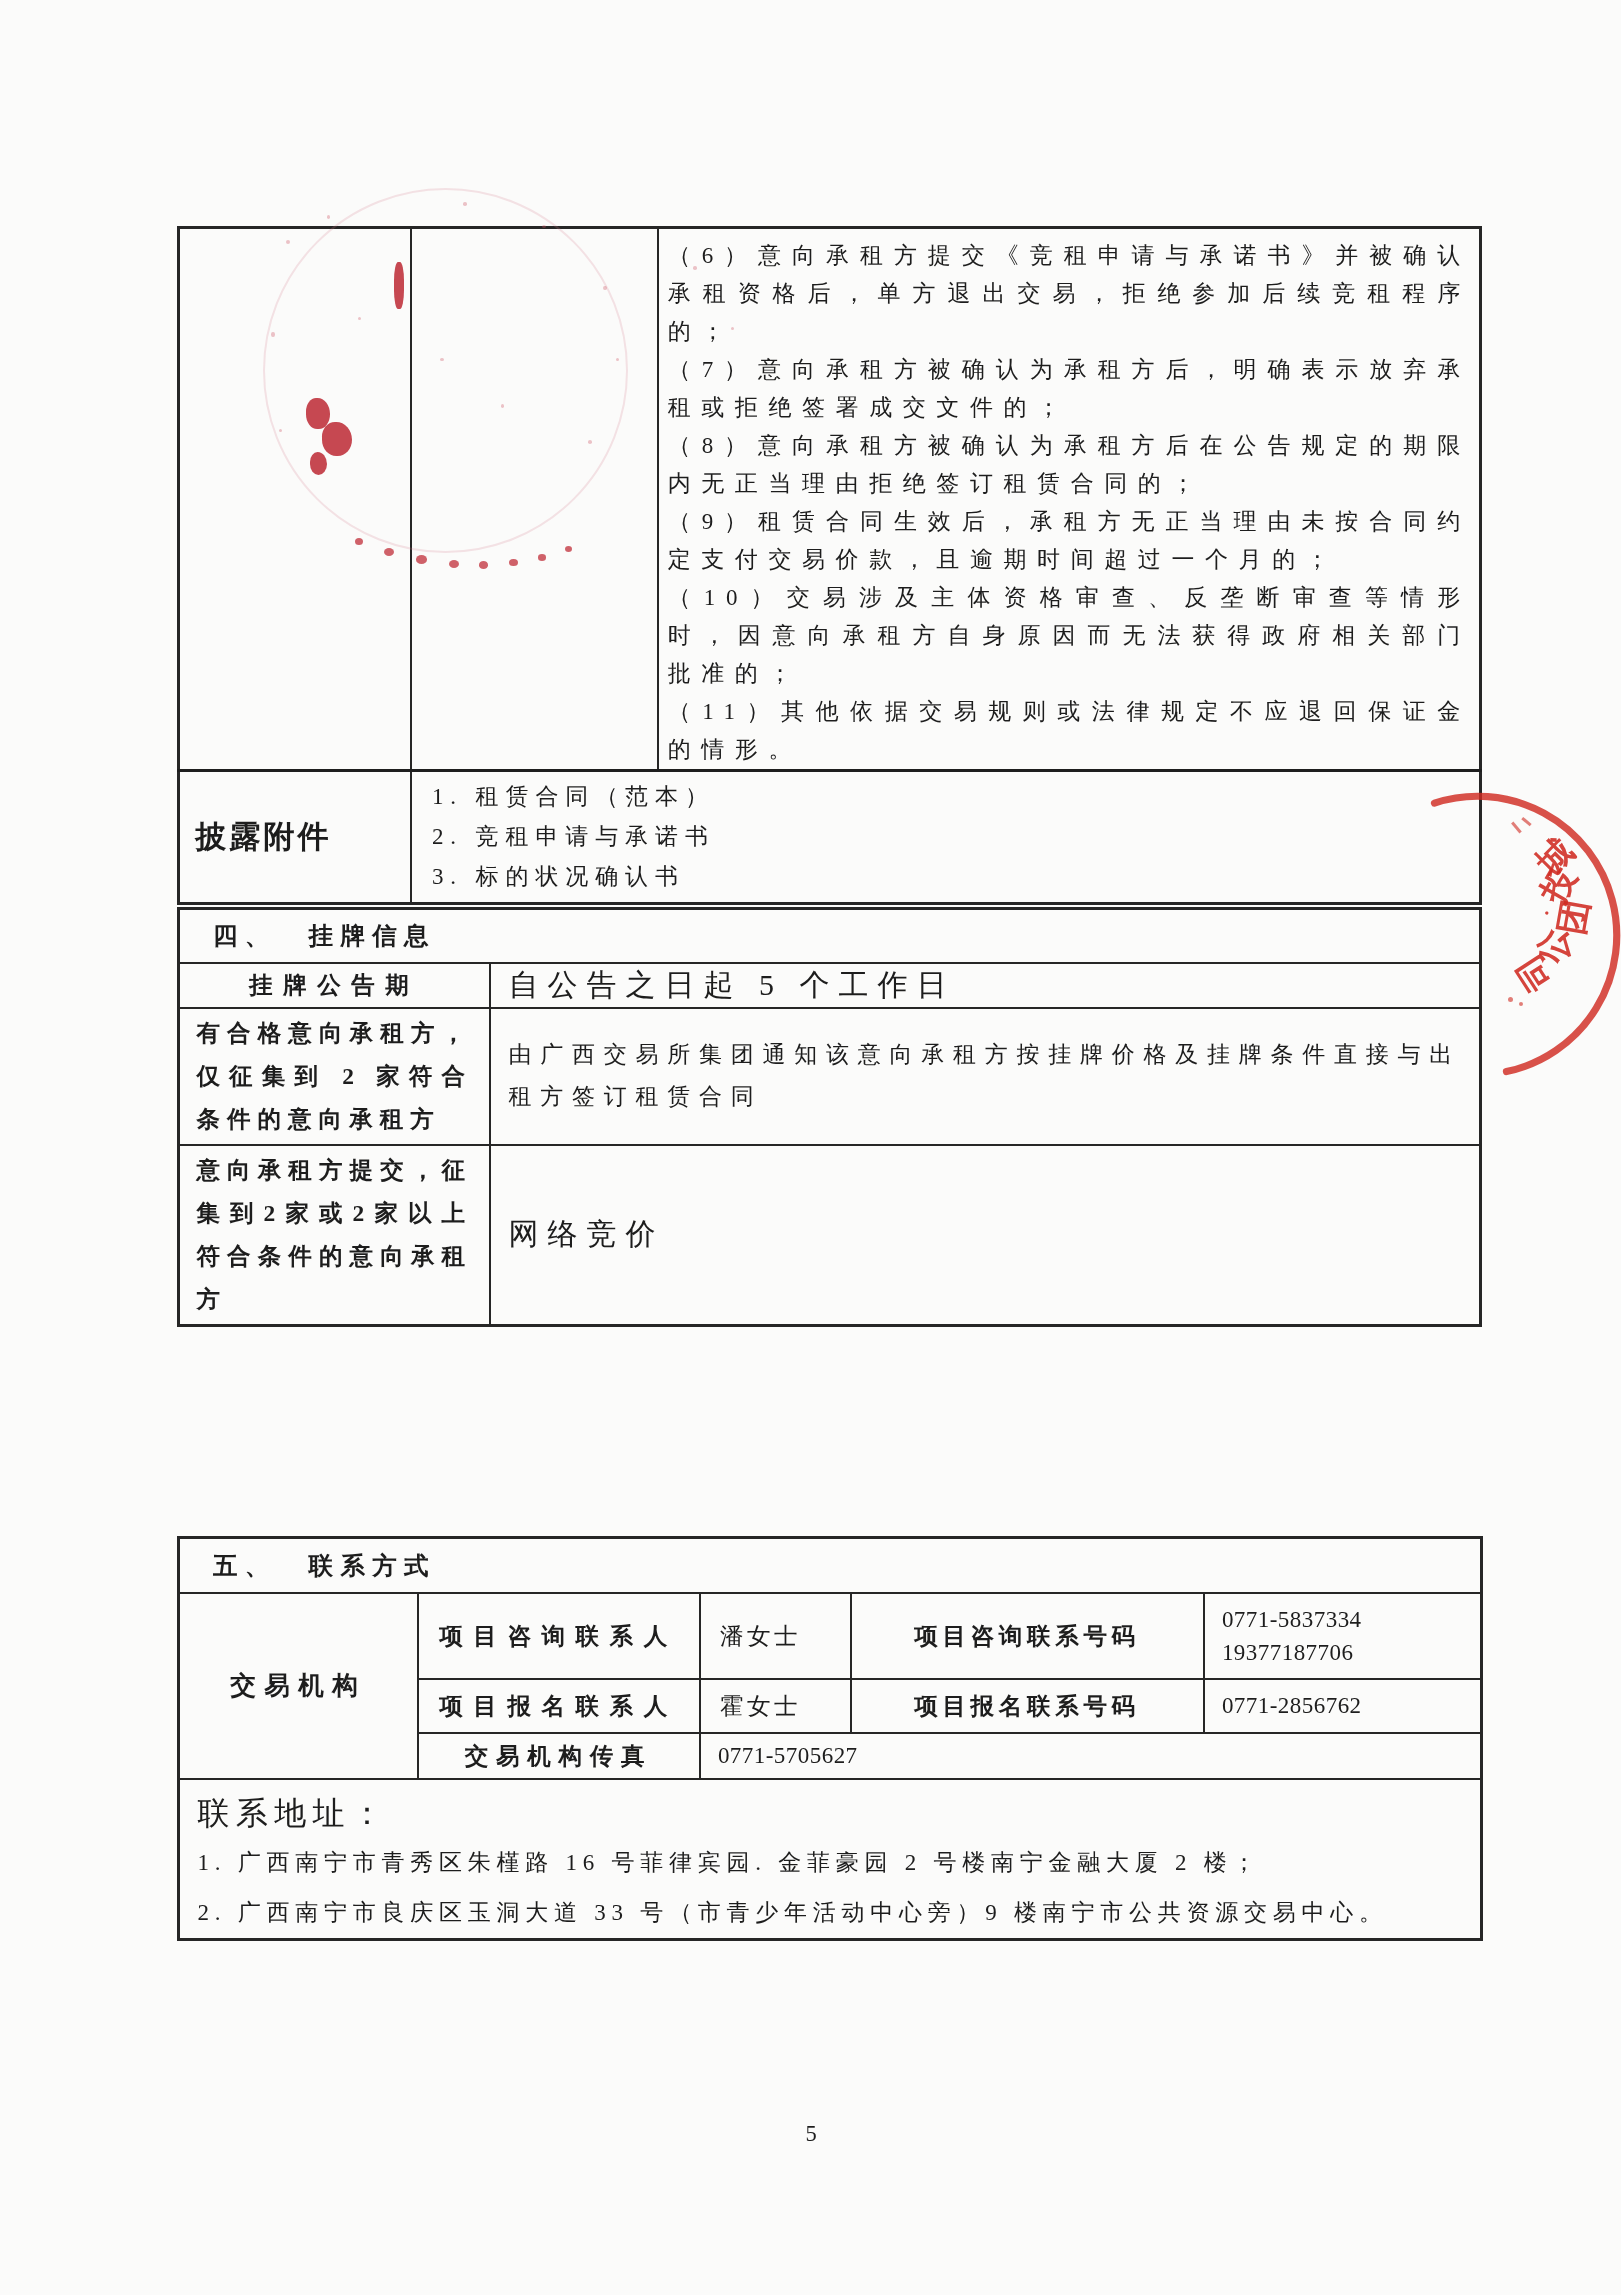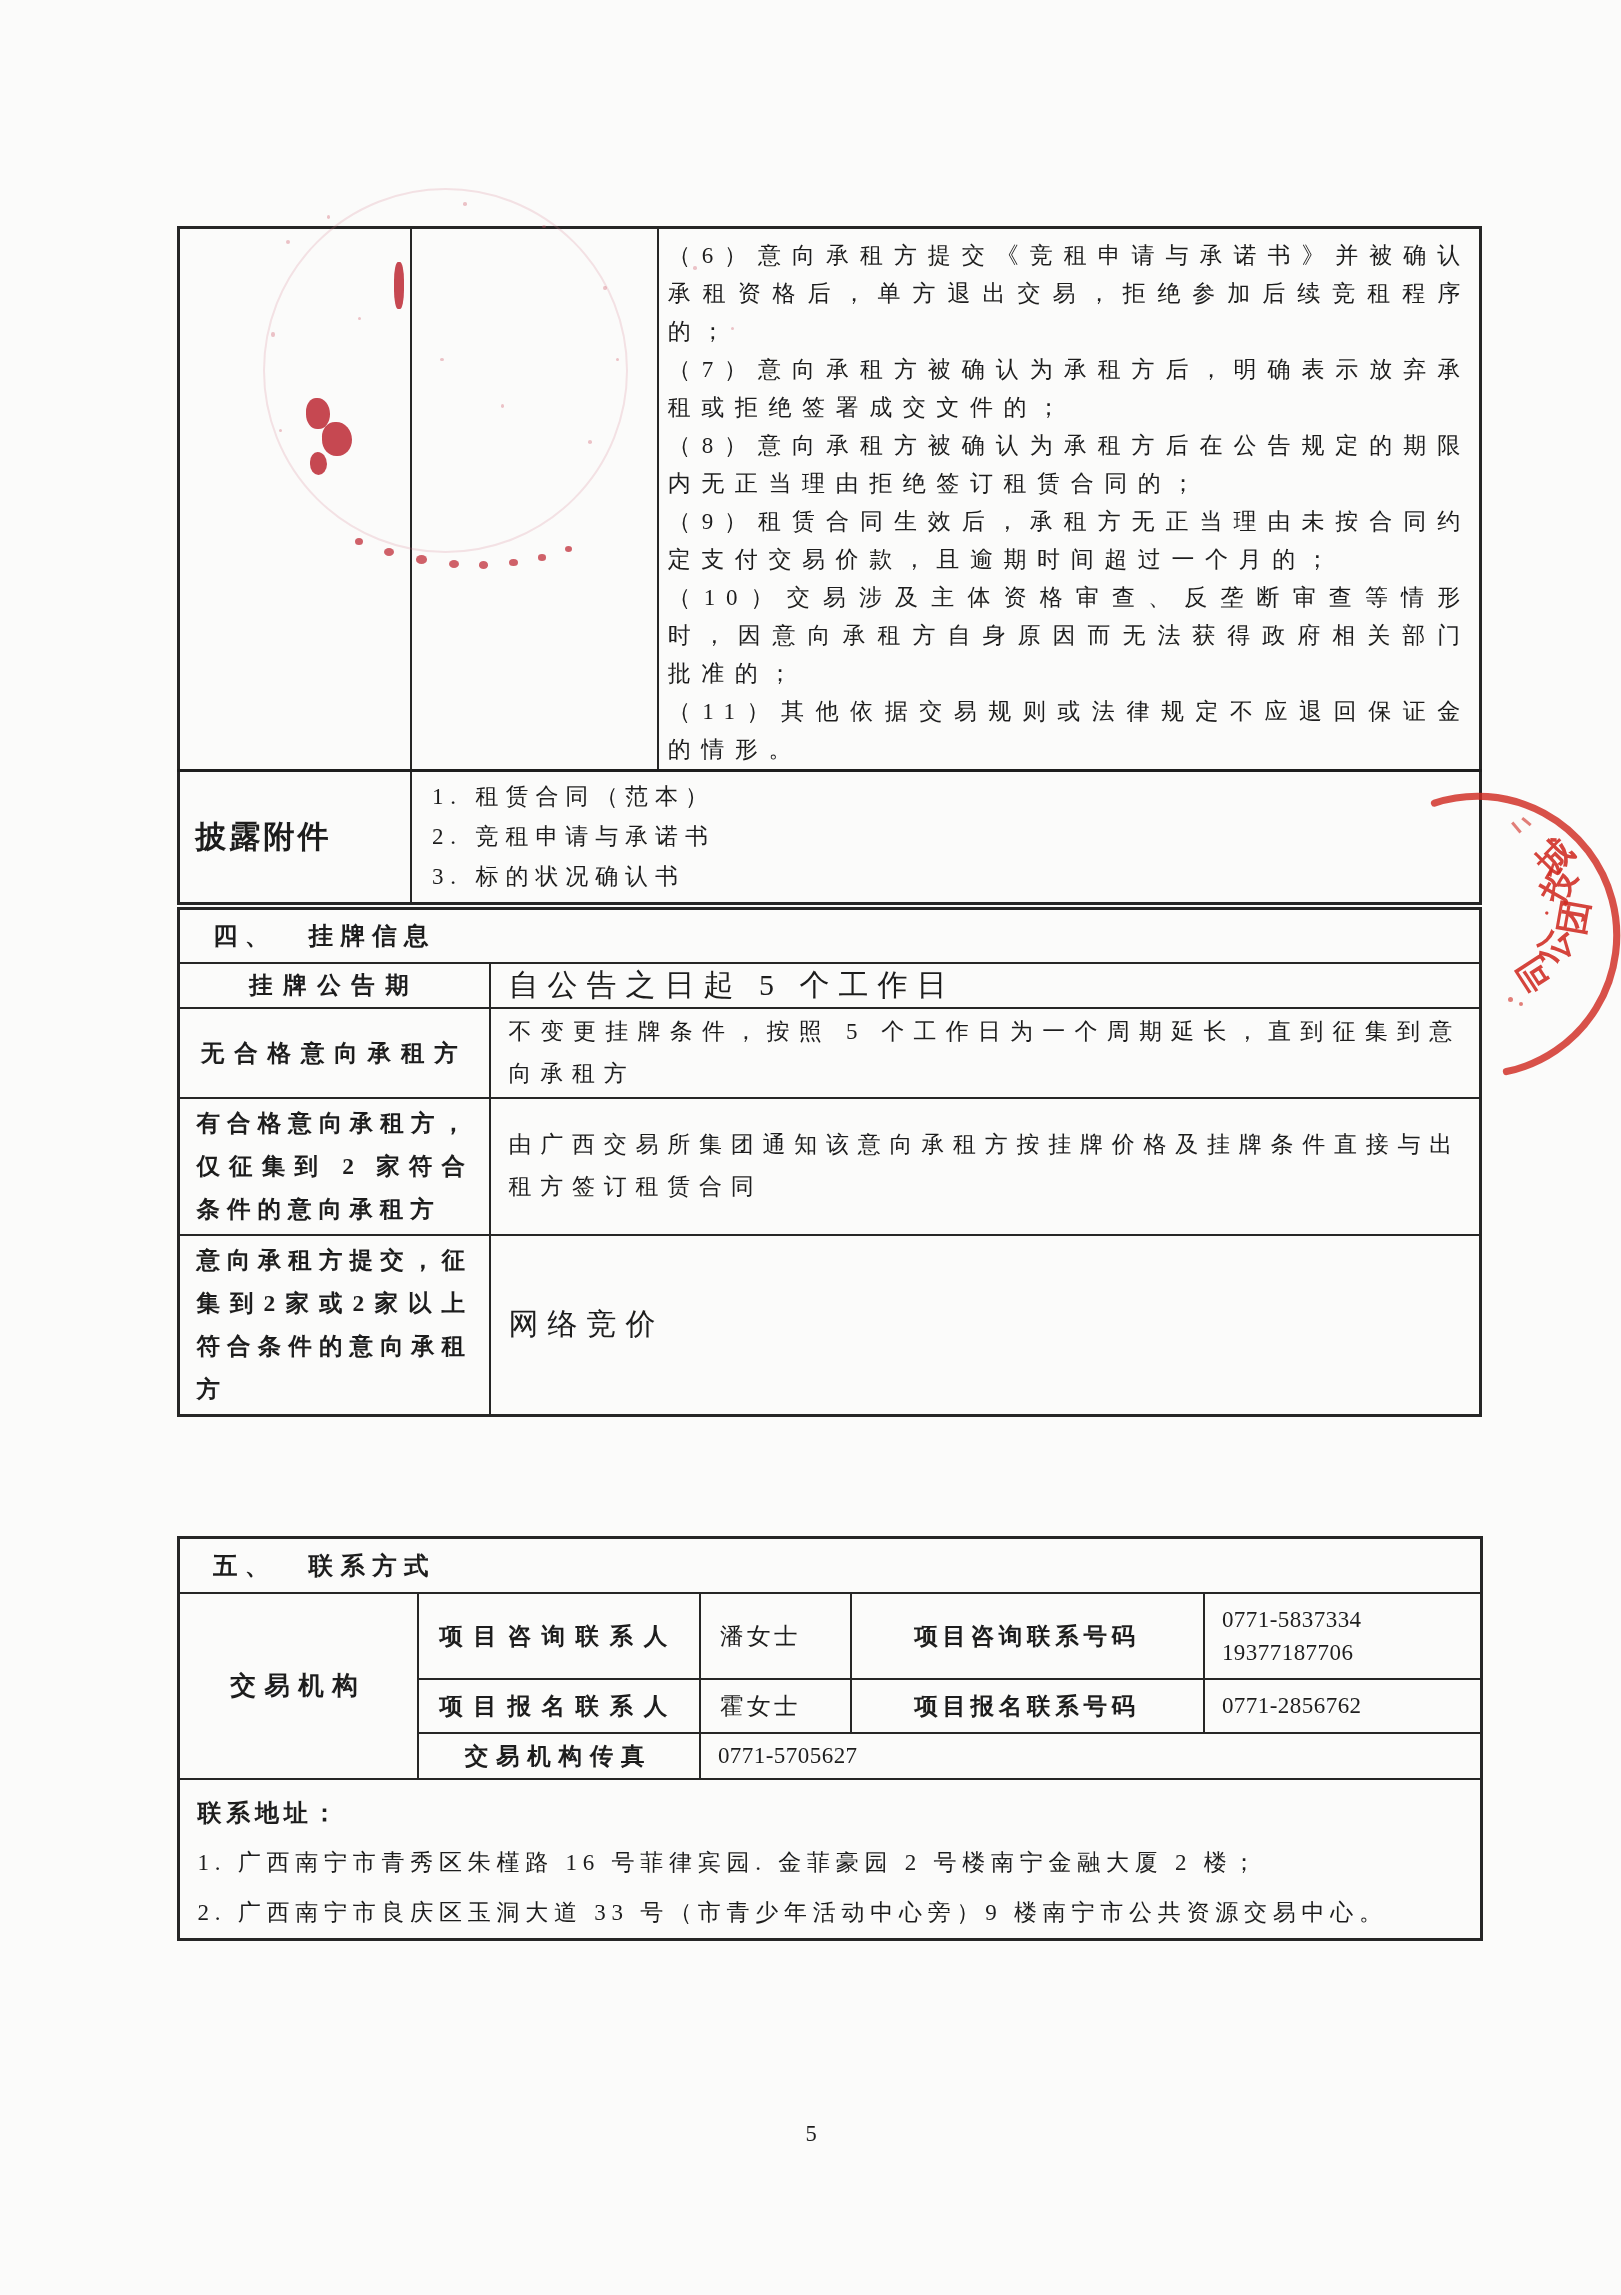--- a/index.html
+++ b/index.html
@@ -47,21 +47,21 @@
   }
   .rvalue{
     font-size:23px;letter-spacing:.38em;line-height:42px;
     text-align:justify;padding:2px 18px;
   }
   .rvalue-plain{font-size:30px;letter-spacing:.3em;padding-left:18px;}
   .name-cell{font-size:23.5px;letter-spacing:.15em;padding-left:19.4px;}
   .num-cell{font-size:23px;padding-left:17.4px;letter-spacing:.02em;}
   .num-line{line-height:33px;}
   .addr-cell{vertical-align:top;padding:9.2px 17.4px 0 17.4px;}
-  .addr-label{font-weight:bold;font-size:24px;letter-spacing:.2em;line-height:49px;}
+  .addr-label{font-weight:normal;font-size:32px;letter-spacing:.2em;line-height:49px;}
   .addr-line{font-size:23px;letter-spacing:.25em;line-height:50px;}
   
   .pagenum{position:absolute;top:2121px;left:0;width:100%;text-align:center;
     font-size:22.5px;letter-spacing:0;}
   
   .stamp1-ring{
     position:absolute;left:263px;top:188px;width:361px;height:361px;
     border:2px solid rgba(214,125,138,0.20);border-radius:50%;
     pointer-events:none;
   }
@@ -119,24 +119,20 @@
         <col style="width:991px">
       </colgroup>
     <tbody>
         <tr style="height:54px">
       <th colspan="2" class="sec-header">四、　挂牌信息</th>
     </tr>
     <tr style="height:45px">
       <td class="rlabel ls45">挂牌公告期</td>
       <td class="rvalue-plain">自公告之日起 5 个工作日</td>
     </tr>
-    <tr style="height:89px">
-      <td class="rlabel ls42">无合格意向承租方</td>
-      <td class="rvalue">不变更挂牌条件，按照 5 个工作日为一个周期延长，直到征集到意向承租方</td>
-    </tr>
     <tr style="height:129px">
       <td class="rlabel-ml">有合格意向承租方，仅征集到 2 家符合条件的意向承租方</td>
       <td class="rvalue">由广西交易所集团通知该意向承租方按挂牌价格及挂牌条件直接与出租方签订租赁合同</td>
     </tr>
     <tr style="height:177px">
       <td class="rlabel-ml">意向承租方提交，征集到2家或2家以上符合条件的意向承租方</td>
       <td class="rvalue-plain">网络竞价</td>
     </tr>
   </tbody>
     </table>

